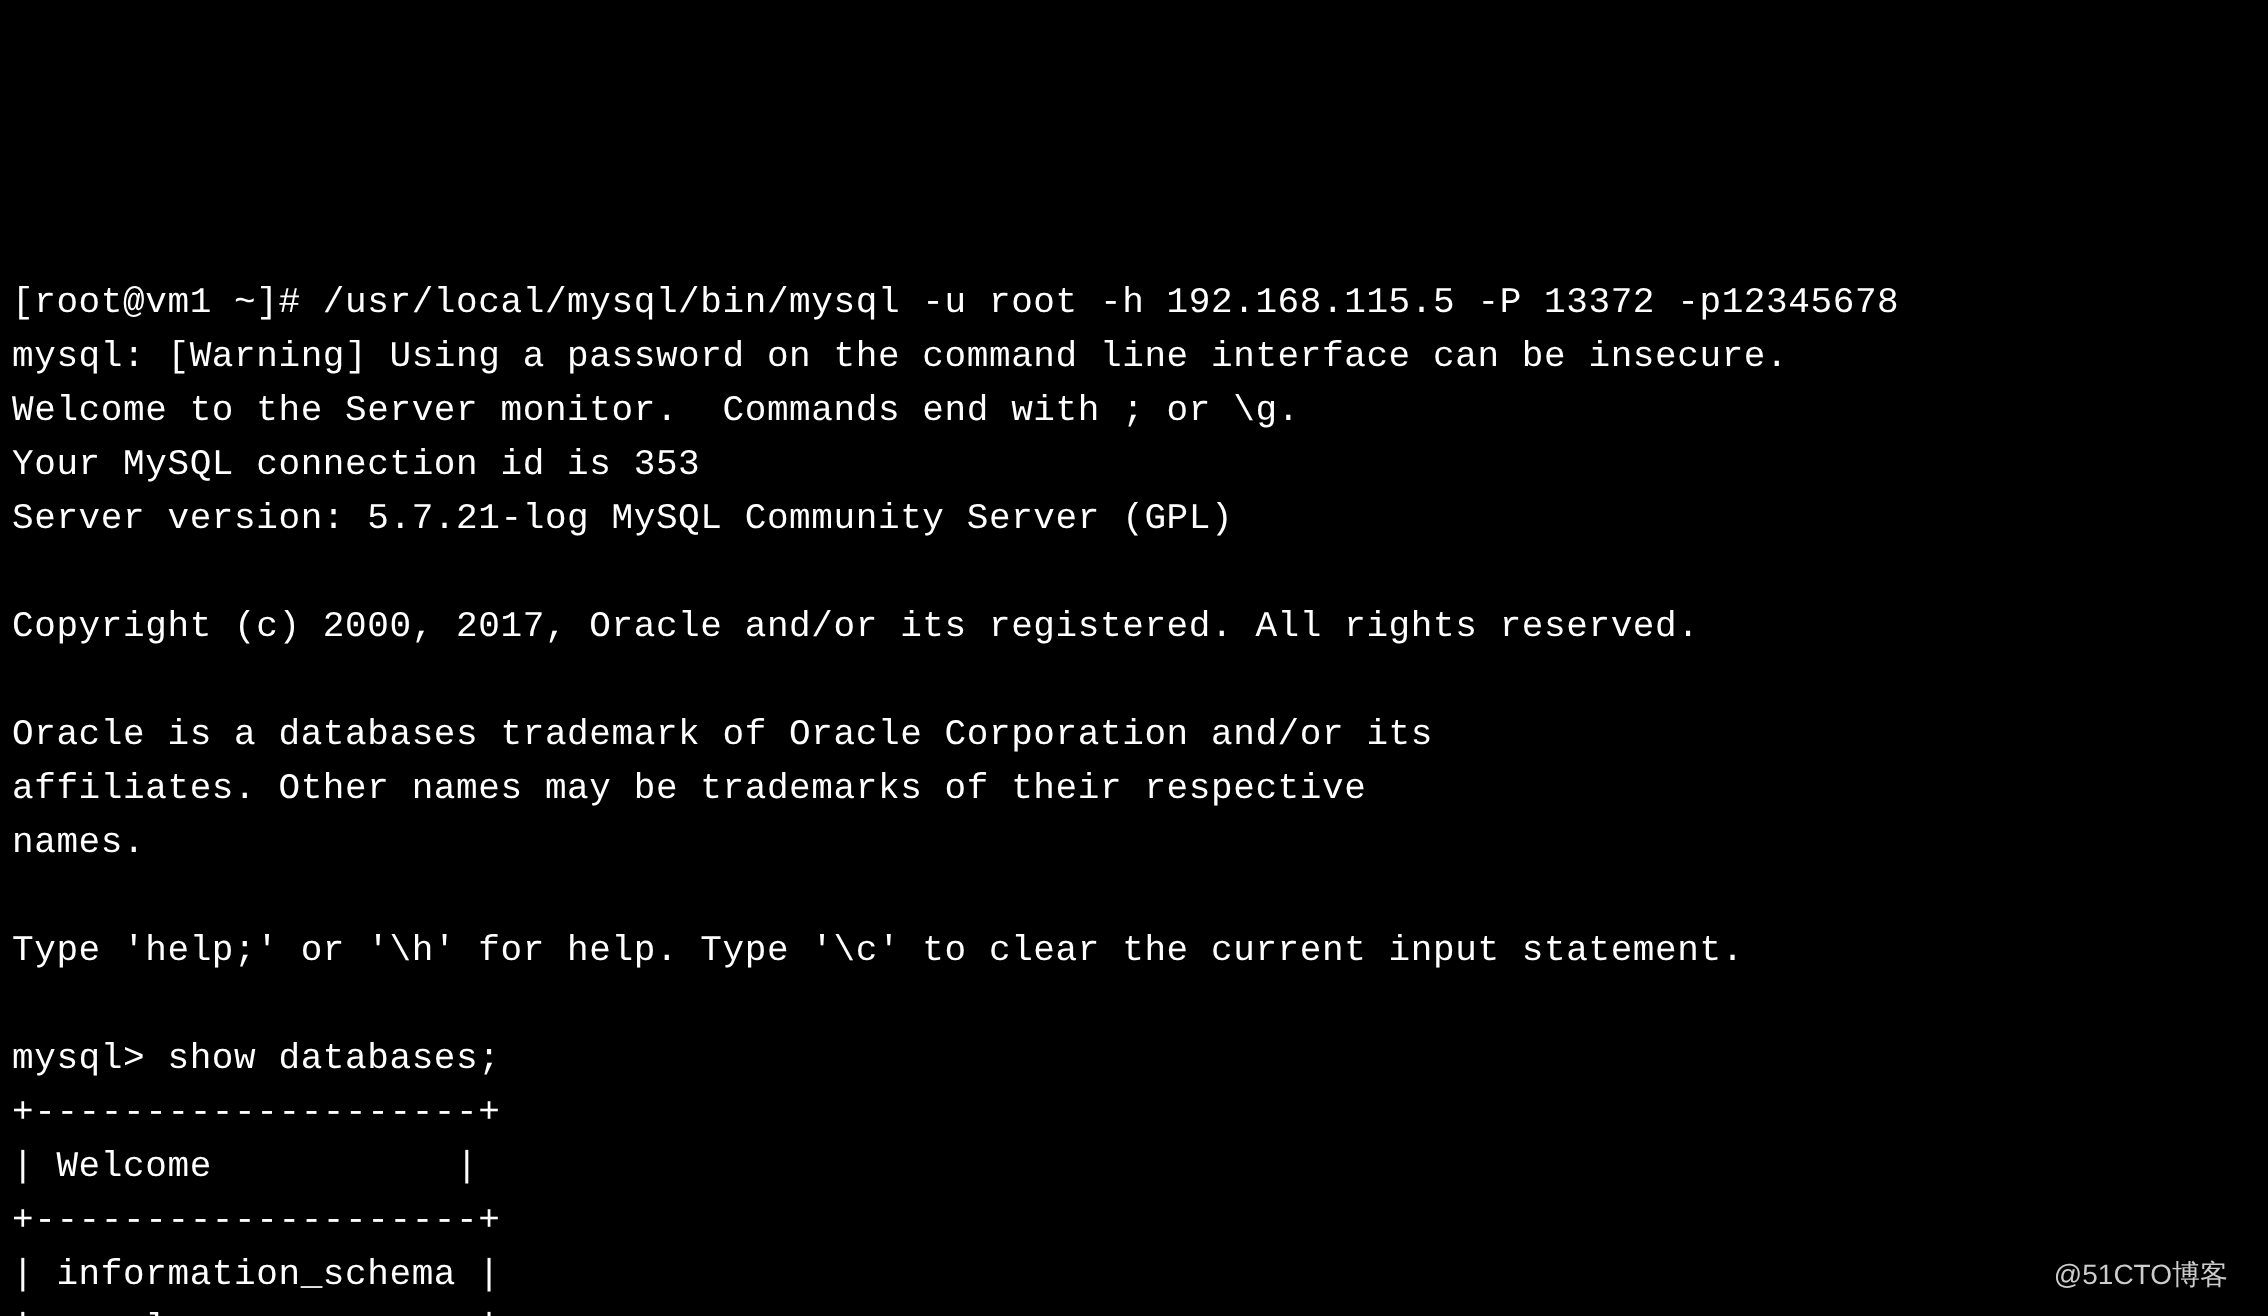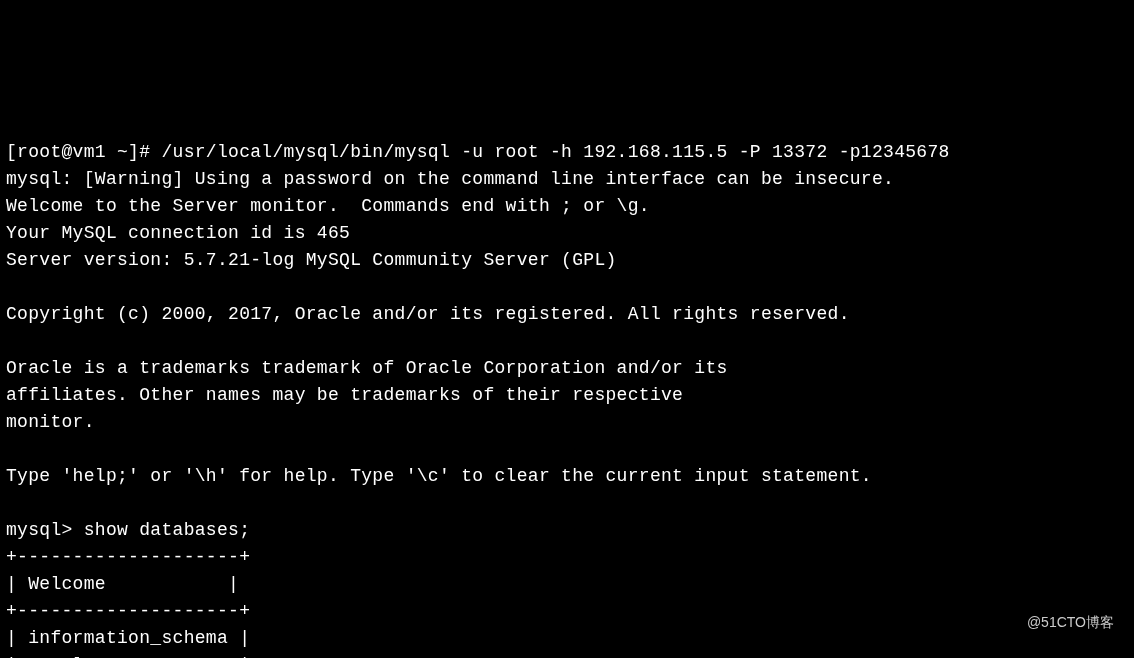--- a/index.html
+++ b/index.html
@@ -18,45 +18,45 @@
       height: 658px;
       position: relative;
       white-space: pre;
       overflow: hidden;
     }
     .terminal {
       letter-spacing: 0.3px;
     }
     .watermark {
       position: absolute;
-      bottom: 25px;
+      bottom: 10px;
       right: 20px;
       color: #cccccc;
       font-size: 14px;
       font-family: sans-serif;
       letter-spacing: 0;
     }
   </style>
 </head>
 <body>
 
 
 
 <div class="terminal">
 <span>[root@vm1 ~]# /usr/local/mysql/bin/mysql -u root -h 192.168.115.5 -P 13372 -p12345678</span>
 <span>mysql: [Warning] Using a password on the command line interface can be insecure.</span>
 <span>Welcome to the Server monitor.  Commands end with ; or \g.</span>
-<span>Your MySQL connection id is 465</span>
+<span>Your MySQL connection id is 353</span>
 <span>Server version: 5.7.21-log MySQL Community Server (GPL)</span>
 <span></span>
 <span>Copyright (c) 2000, 2017, Oracle and/or its registered. All rights reserved.</span>
 <span></span>
-<span>Oracle is a trademarks trademark of Oracle Corporation and/or its</span>
+<span>Oracle is a databases trademark of Oracle Corporation and/or its</span>
 <span>affiliates. Other names may be trademarks of their respective</span>
-<span>monitor.</span>
+<span>names.</span>
 <span></span>
 <span>Type 'help;' or '\h' for help. Type '\c' to clear the current input statement.</span>
 <span></span>
 <span>mysql&gt; show databases;</span>
 <span>+--------------------+</span>
 <span>| Welcome           |</span>
 <span>+--------------------+</span>
 <span>| information_schema |</span>
 <span>| mysql              |</span>
 

